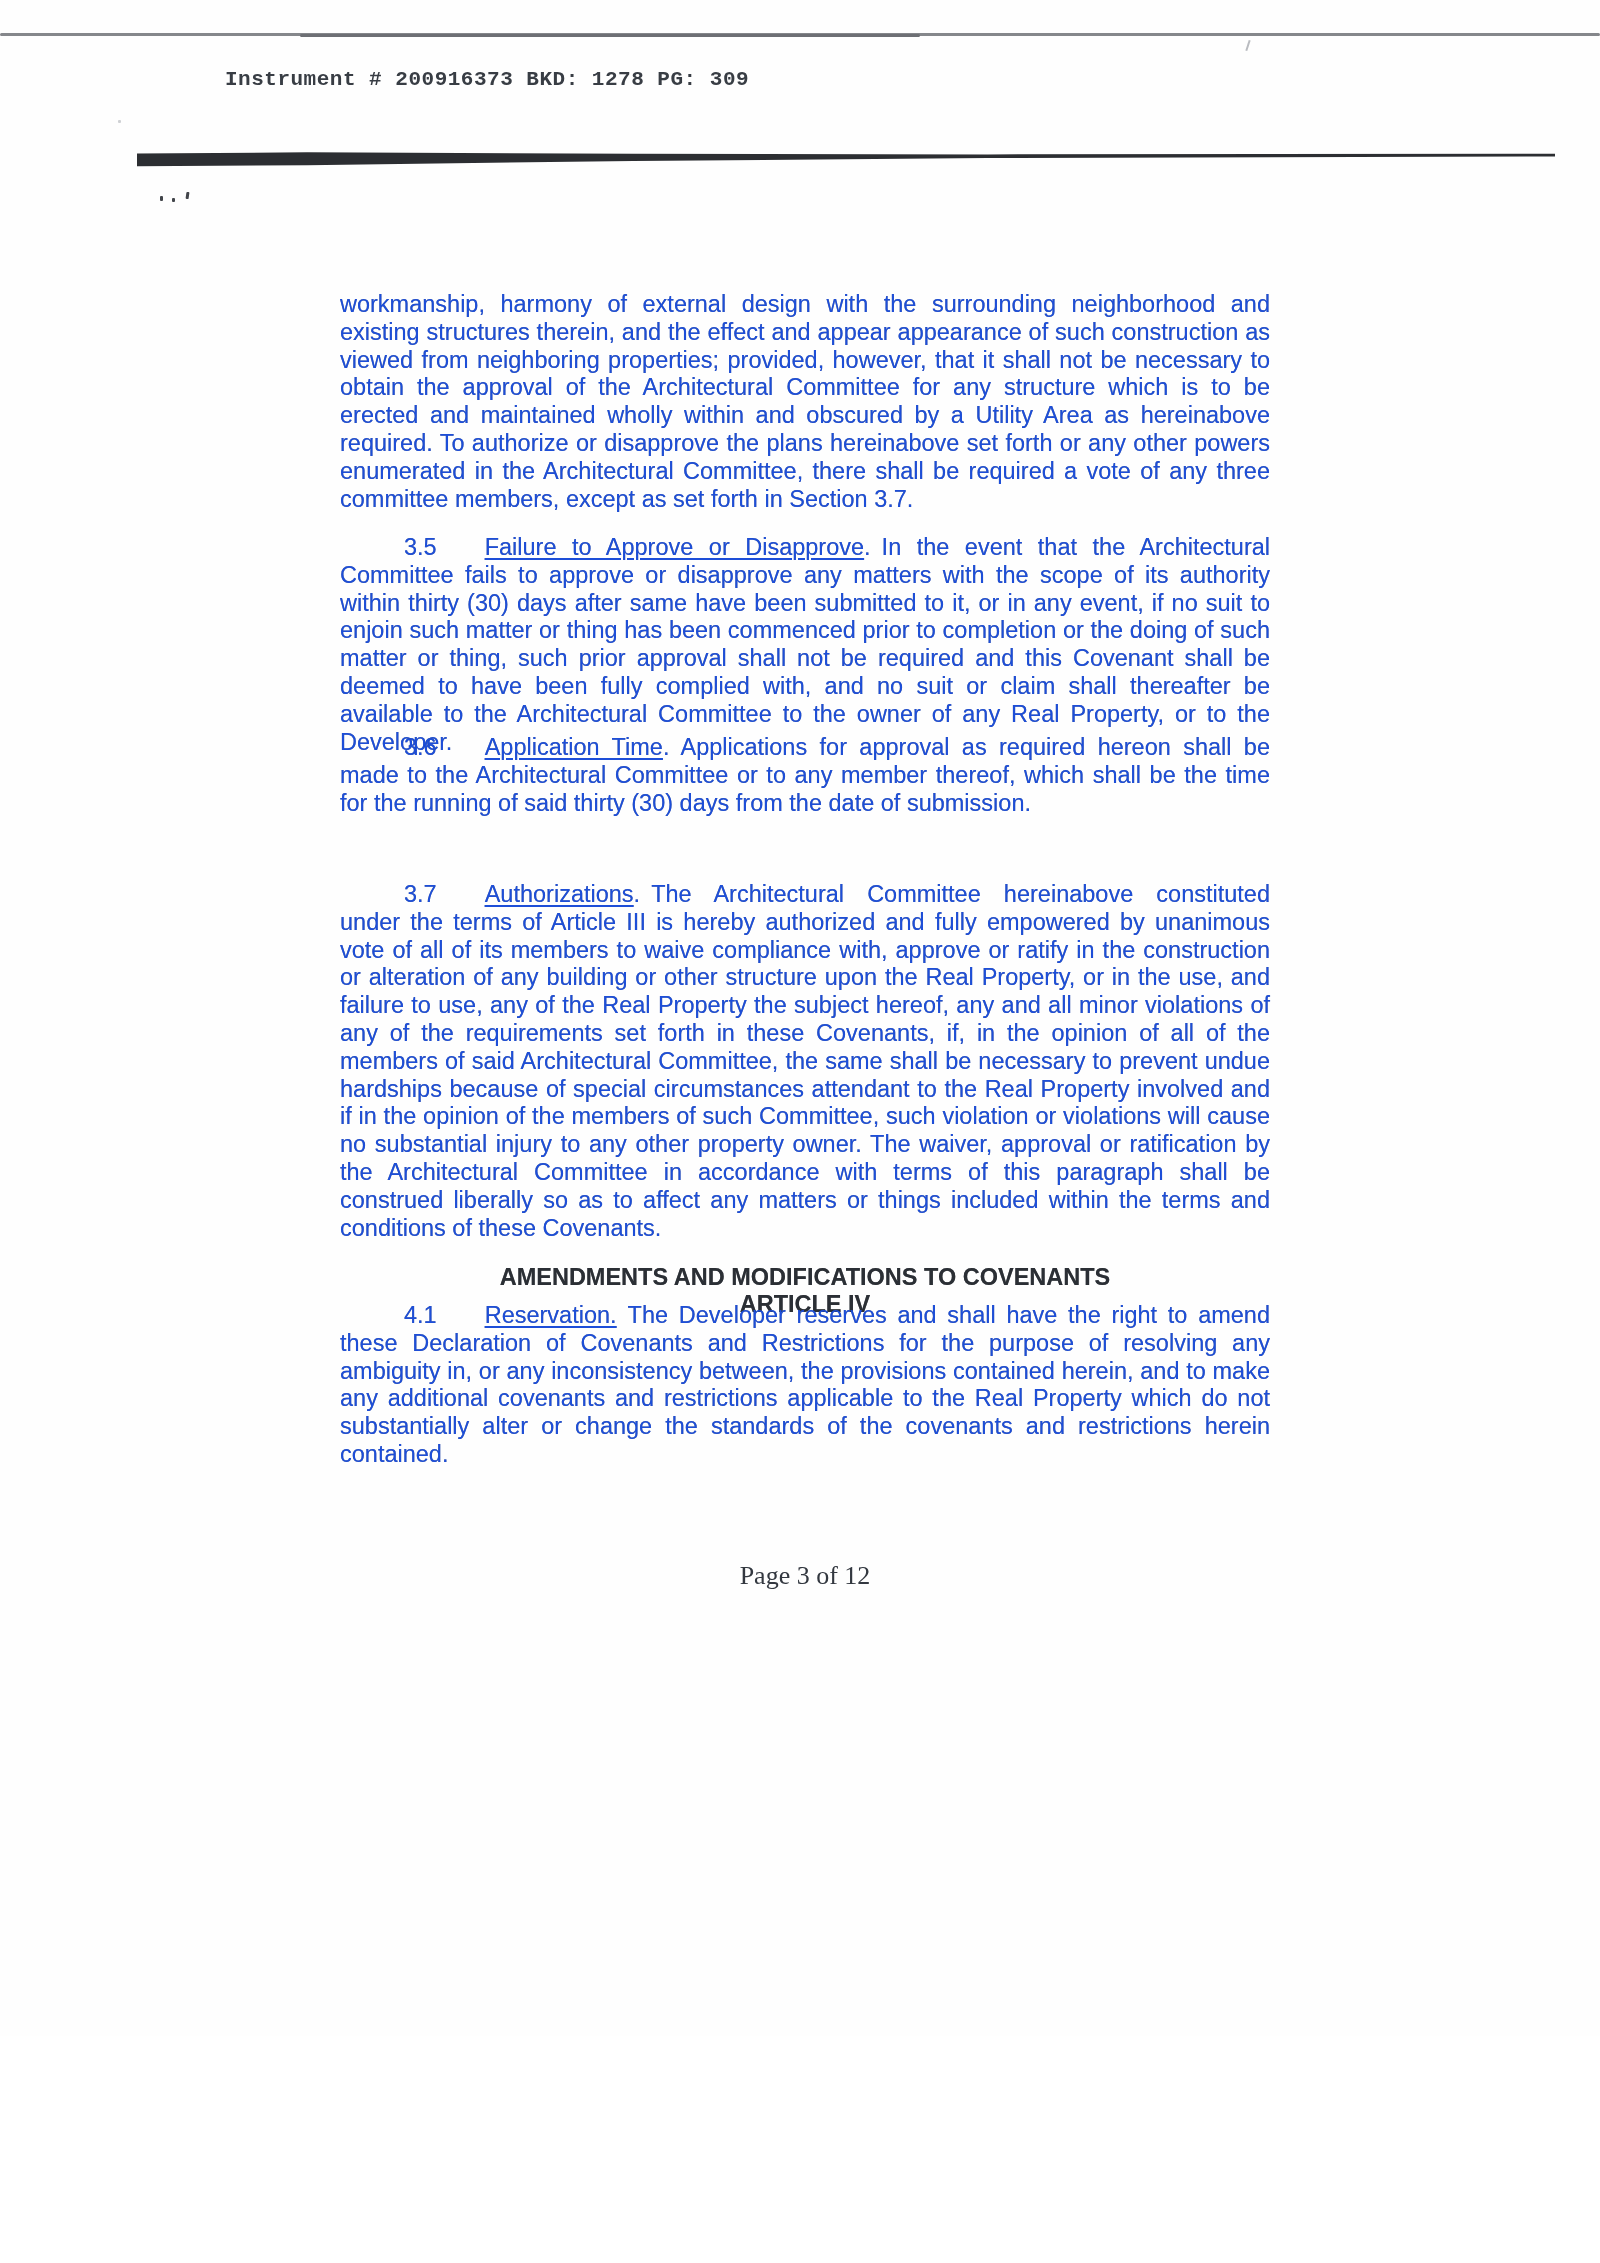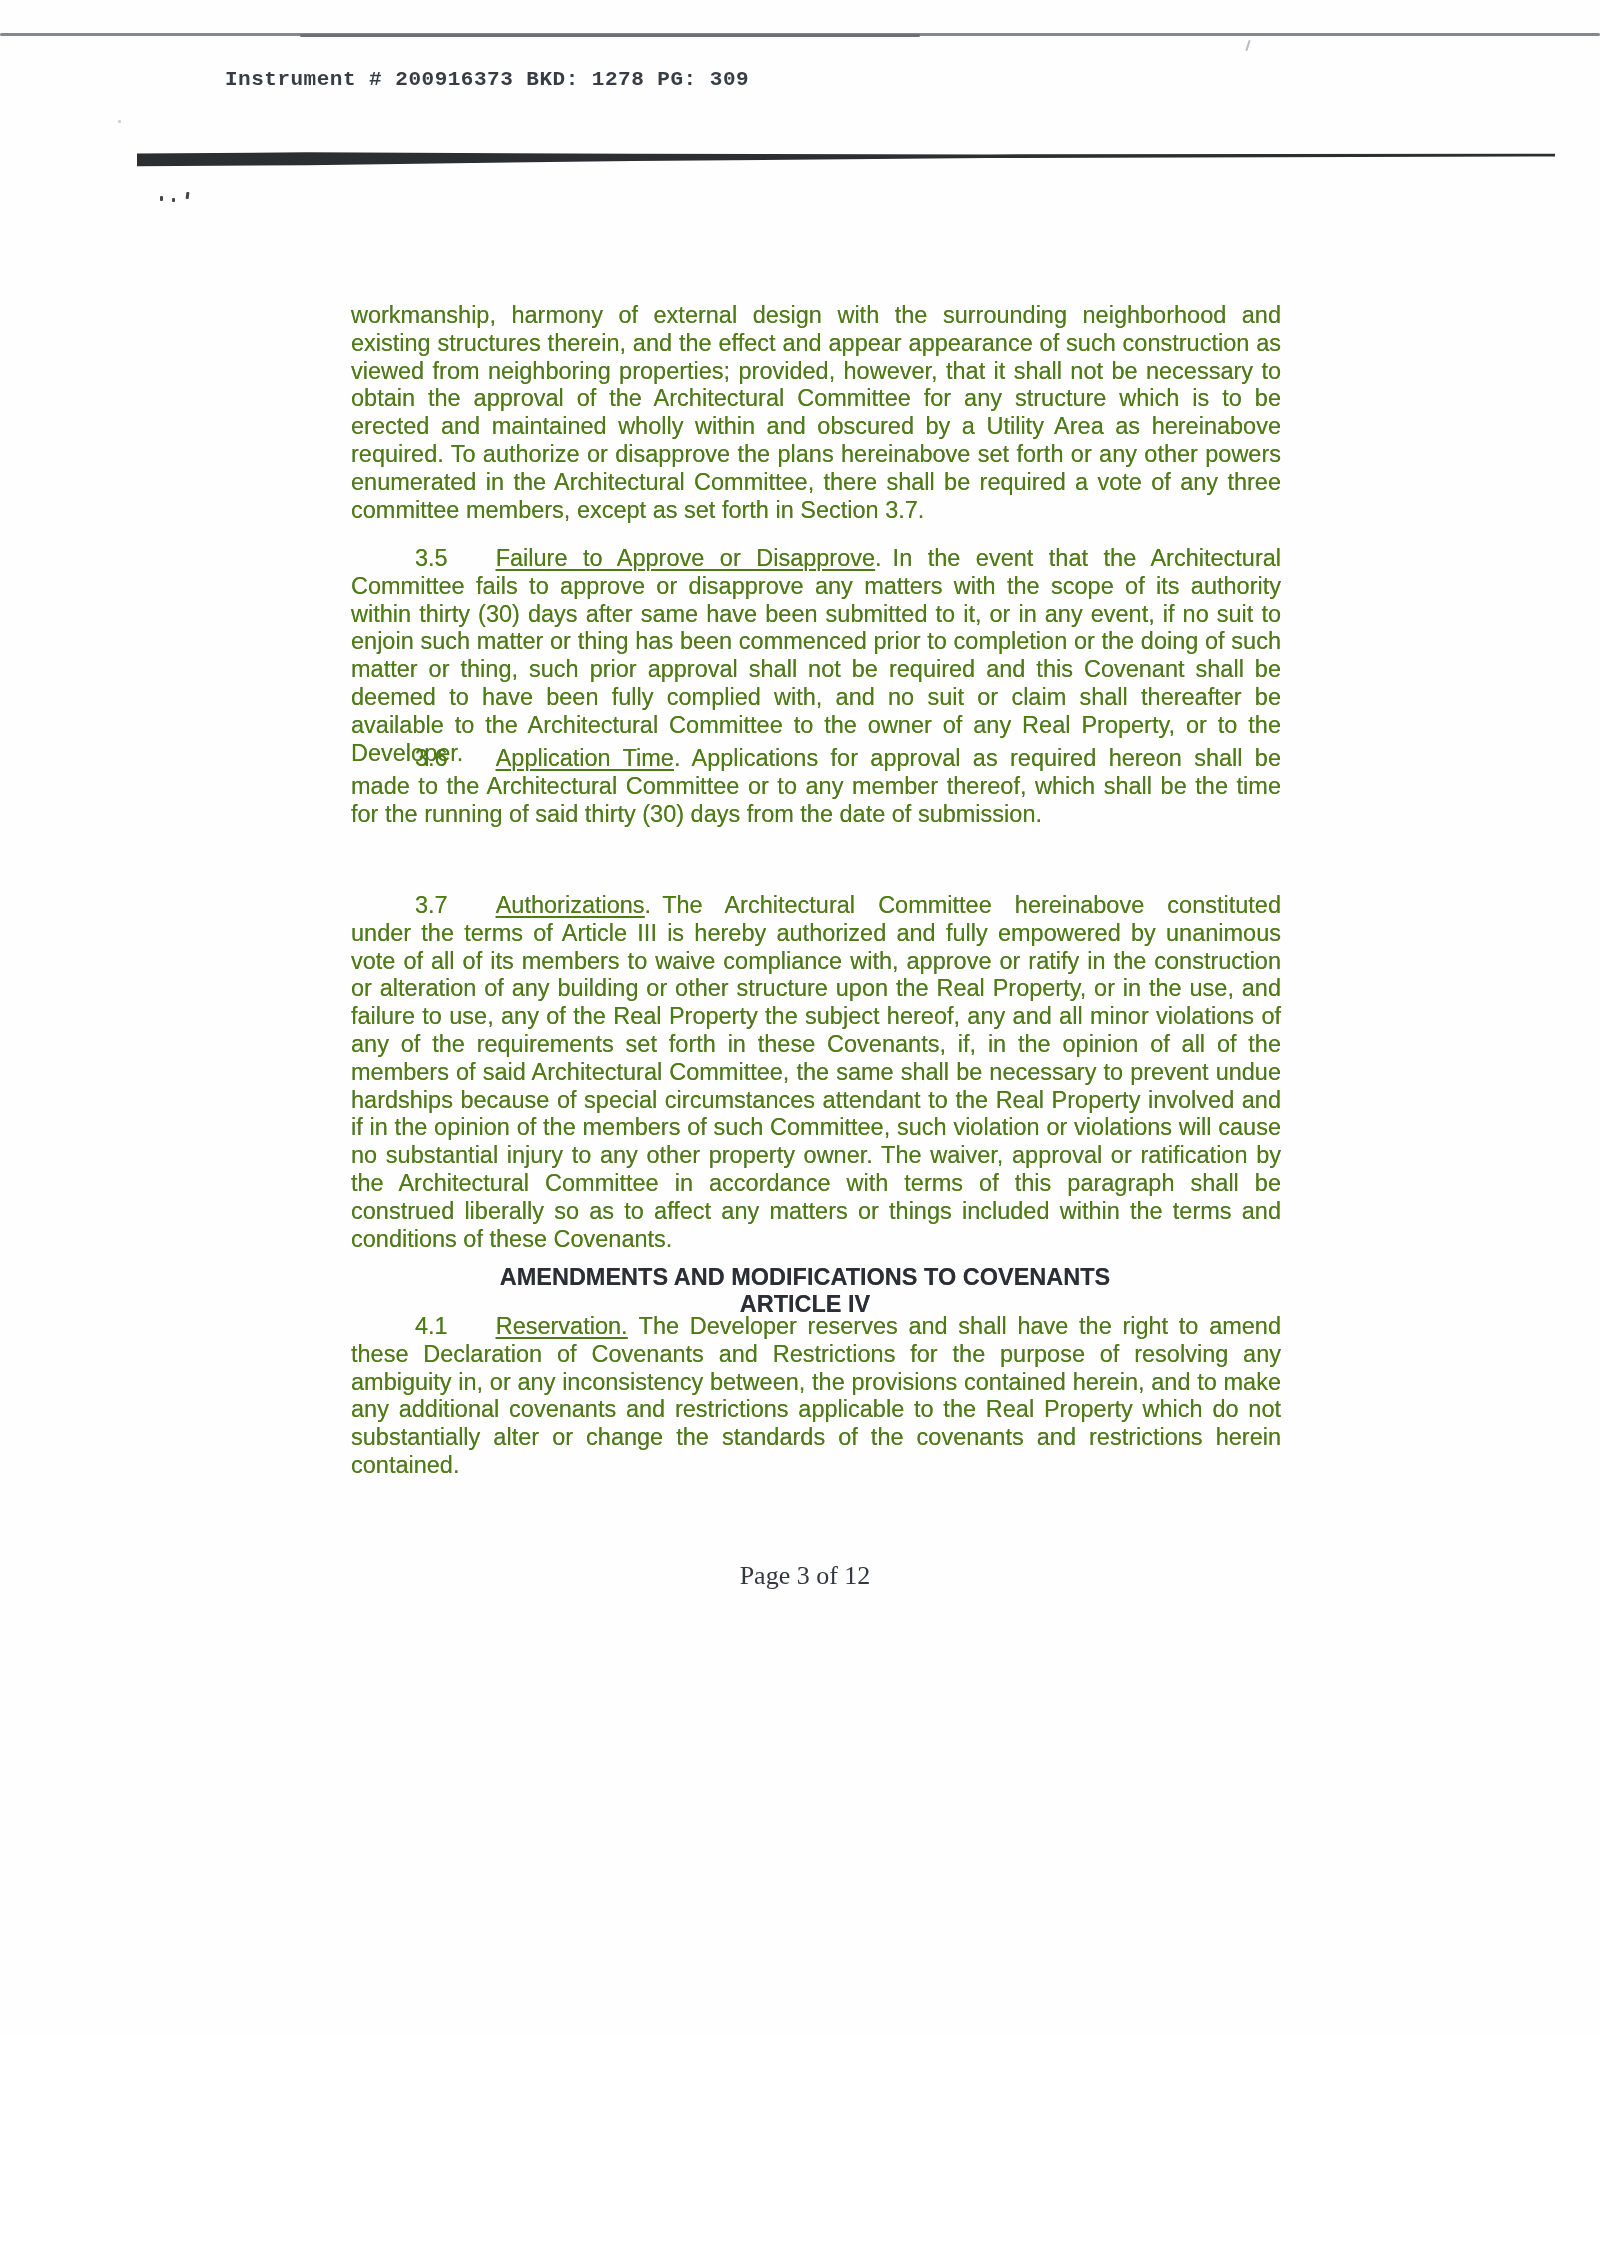--- a/index.html
+++ b/index.html
@@ -24,23 +24,23 @@
     clip-path:polygon(0% 10%, 12% 2%, 35% 12%, 60% 16%, 100% 12%, 100% 30%, 60% 40%, 35% 60%, 12% 88%, 0% 95%);
   }
   .speck { position:absolute; background:#42454a; border-radius:1px; }
   .speck.a { left:160px; top:196px; width:3px; height:5px; }
   .speck.b { left:172px; top:198px; width:3px; height:4px; }
   .speck.c { left:186px; top:192px; width:3px; height:7px; transform:rotate(8deg); }
   .speck.d { left:118px; top:120px; width:3px; height:3px; background:#cfd1d4; }
   .tick    { left:1247px; top:40px; width:2px; height:11px; background:#b9bbc0; transform:rotate(18deg); position:absolute; }
 
   
-  .blk { position:absolute; left:340px; width:930px; margin:11px;
+  .blk { position:absolute; left:340px; width:930px; margin:0;
     font-size:23.5px; line-height:27.8px; text-align:justify;
-    color:#4d7c0f; text-shadow:0 0 0.5px rgba(50,54,61,0.55); }
+    color:#1d4ed8; text-shadow:0 0 0.5px rgba(50,54,61,0.55); }
   .p1   { top:291px; }
   .s35  { top:534px; }
   .s36  { top:734px; }
   .s37  { top:881px; }
   .s41  { top:1302px; }
   .sec  { text-indent:64px; }
   .sec-tab { display:inline-block; width:48px; }
   .sec-title { text-decoration:underline; text-underline-offset:3px; text-decoration-thickness:2px; }
   .sec-sep { margin-right:11px; }
 

